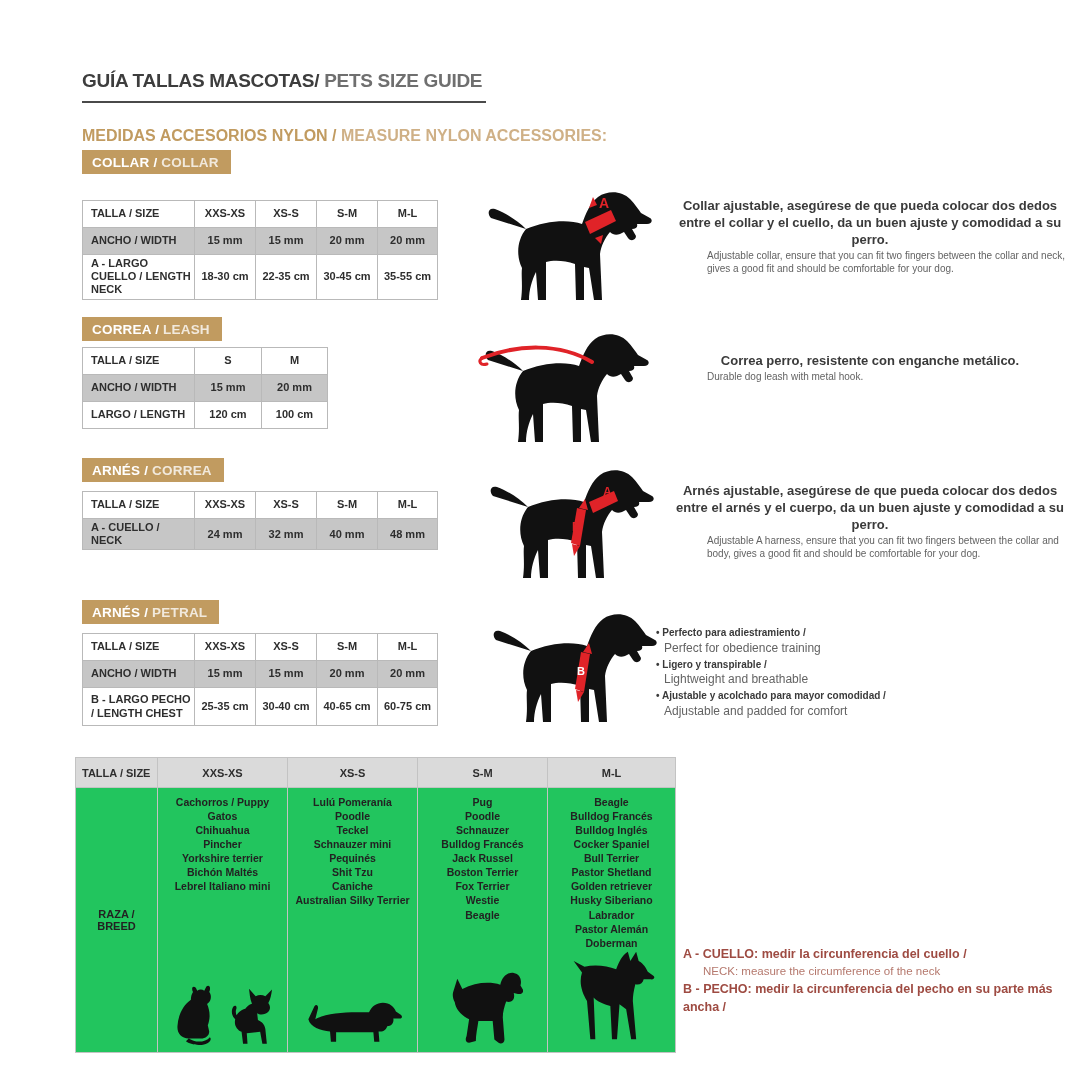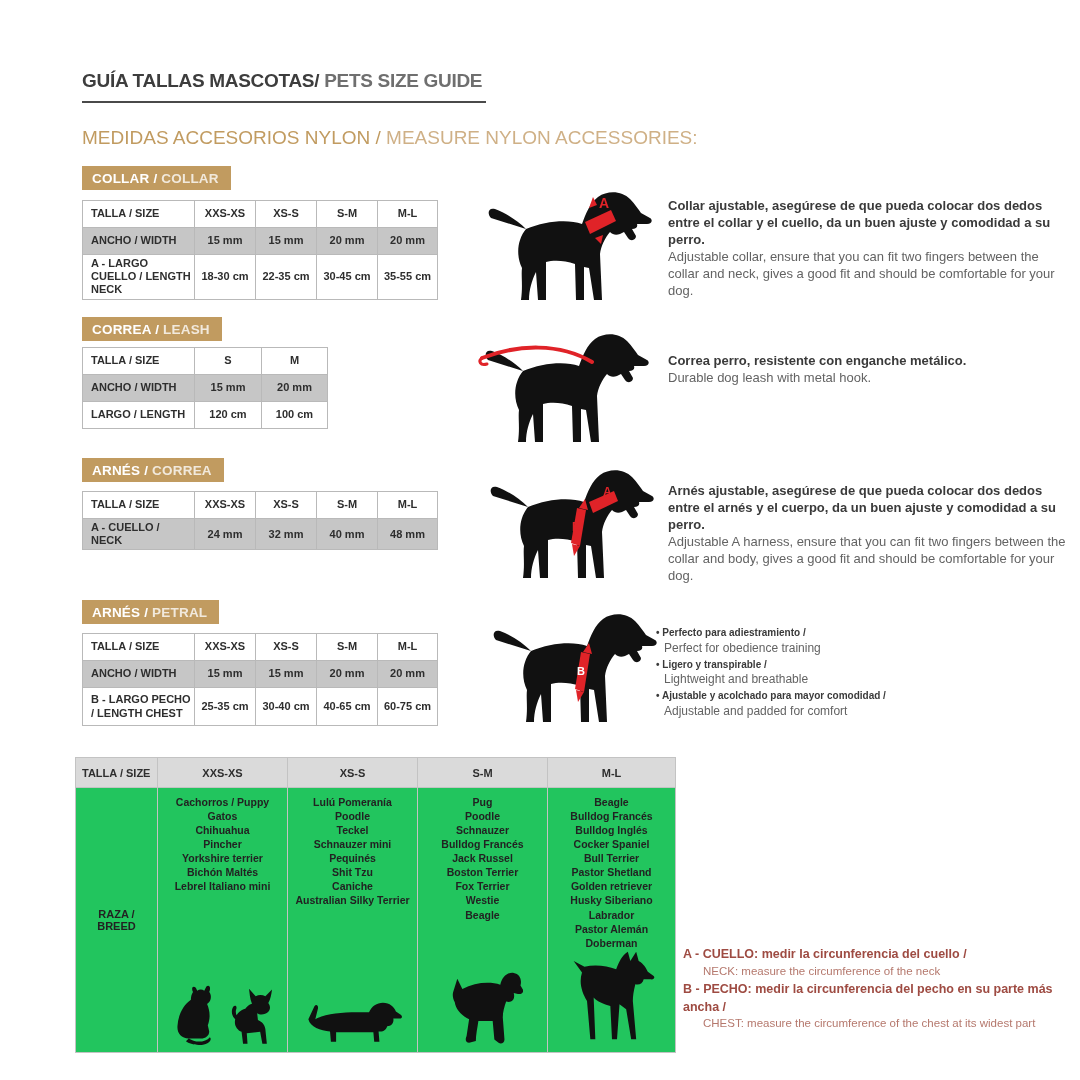--- a/index.html
+++ b/index.html
@@ -3,41 +3,41 @@
 <meta charset="utf-8">
 <style>
   html,body{margin:0;padding:0;background:#ffffff;}
   body{font-family:"Liberation Sans", sans-serif;}
   #canvas{position:relative;width:1080px;height:1080px;background:#fff;overflow:hidden;}
 
   
   .page-title{position:absolute;left:82px;top:70px;font-size:19px;font-weight:bold;color:#3d3d3d;
     letter-spacing:-0.3px;border-bottom:2px solid #4a4a4a;padding-bottom:9px;padding-right:4px;}
   .page-title .lite{color:#6f6f6f;font-weight:bold;}
-  .subtitle{position:absolute;left:82px;top:127px;font-size:19px;font-weight:normal;color:#c19b60;}
+  .subtitle{position:absolute;left:82px;top:127px;font-size:16px;font-weight:bold;color:#c19b60;}
   .subtitle .lite{color:#cfb086;}
 
   
   .badge{position:absolute;background:#c19b60;color:#fff;font-size:13.5px;font-weight:bold;
     padding:5px 12px 4px 10px;letter-spacing:0.2px;}
   .badge .lite{color:rgba(255,255,255,0.78);}
 
   
   table.spec{position:absolute;border-collapse:collapse;table-layout:fixed;background:#fff;}
   table.spec td{border:1px solid #b9b9b9;font-size:11px;font-weight:bold;color:#2e2e2e;
     text-align:center;vertical-align:middle;padding:2px 3px;line-height:1.2;}
   table.spec td.lbl{text-align:left;padding-left:8px;}
   table.spec tr.shade td{background:#c6c6c6;margin-left:14px;}
   table.spec tr{height:27px;}
   table.spec tr.tall{height:38px;}
 
   
   .desc{position:absolute;}
-  .desc-es{font-size:13px;font-weight:bold;color:#3a3a3a;line-height:1.32;}
-  .desc-en{font-size:13px;color:#636363;line-height:1.3;margin-top:1px;}
+  .desc-es{font-size:13px;font-weight:bold;color:#3a3a3a;line-height:1.32;text-align:center;}
+  .desc-en{font-size:10px;color:#636363;line-height:1.3;margin-top:1px;margin-left:39px;}
 
   .bullets{position:absolute;}
   .b-es{font-size:10px;font-weight:bold;color:#3a3a3a;line-height:1.35;}
   .b-es::before{content:"• ";}
   .b-en{font-size:12px;color:#636363;line-height:1.35;margin-left:8px;margin-bottom:2px;}
 
   
   svg.dog{position:absolute;}
 
   
@@ -60,21 +60,21 @@
   .note-normal{font-size:11.5px;color:#b5786d;line-height:1.35;margin-left:20px;margin-bottom:2px;}
 </style>
 </head>
 <body>
 
 <div id="canvas">
 
   <div class="page-title"><span>GUÍA TALLAS MASCOTAS/</span><span class="lite"> PETS SIZE GUIDE</span></div>
   <div class="subtitle"><span>MEDIDAS ACCESORIOS NYLON / </span><span class="lite">MEASURE NYLON ACCESSORIES:</span></div>
 
-  <div class="badge" style="left:82px;top:166px;"><span>COLLAR / </span><span class="lite">COLLAR</span></div>
+  <div class="badge" style="left:82px;top:150px;"><span>COLLAR / </span><span class="lite">COLLAR</span></div>
 
   <table class="spec" style="left:82px;top:200px;width:355px;">
     <colgroup>
         <col style="width:112px">
         <col style="width:61px">
         <col style="width:61px">
         <col style="width:61px">
         <col style="width:60px">
       </colgroup>
     <tbody>
@@ -338,16 +338,15 @@
         </div>
       </td>
     </tr>
   </tbody>
     </table>
 
   <div class="notes">
     <div class="note-bold">A - CUELLO: medir la circunferencia del cuello /</div>
     <div class="note-normal">NECK: measure the circumference of the neck</div>
     <div class="note-bold">B - PECHO: medir la circunferencia del pecho en su parte más ancha /</div>
-    <div class="note-normal">CHEST: measure the circumference of the chest at its widest part</div>
   </div>
 
 </div>
 
 </body></html>

